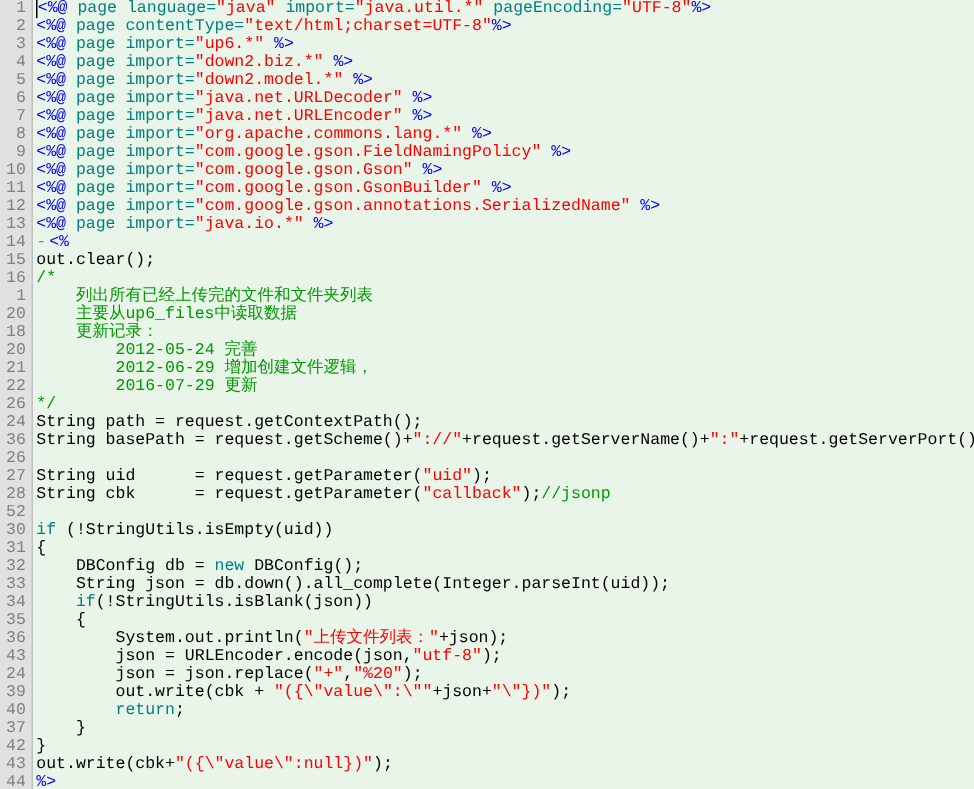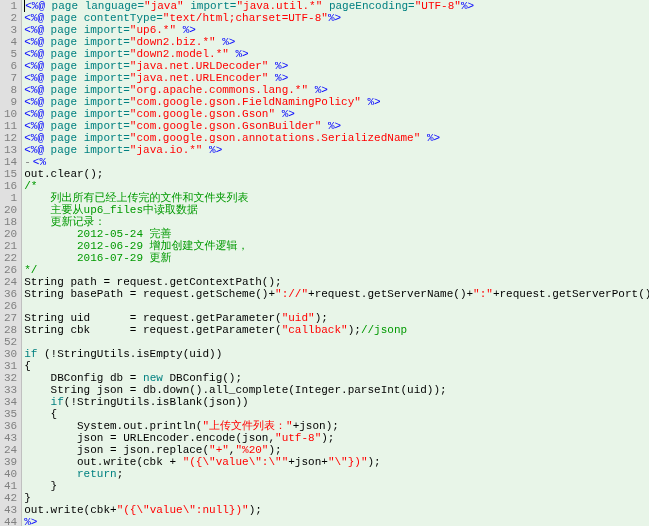--- a/index.html
+++ b/index.html
@@ -54,19 +54,19 @@
       <div>31</div>
       <div>32</div>
       <div>33</div>
       <div>34</div>
       <div>35</div>
       <div>36</div>
       <div>43</div>
       <div>24</div>
       <div>39</div>
       <div>40</div>
-      <div>41</div>
+      <div>37</div>
       <div>42</div>
       <div>43</div>
       <div>44</div>
     </div>
   <div class="code" id="code"><div><span class="tag cur">&lt;%@ </span><span class="keyword">page </span><span class="attr">language=</span><span class="str">"java"</span><span class="attr"> import=</span><span class="str">"java.util.*"</span><span class="attr"> pageEncoding=</span><span class="str">"UTF-8"</span><span class="tag">%&gt;</span></div><div><span class="tag">&lt;%@ </span><span class="keyword">page </span><span class="attr">contentType=</span><span class="str">"text/html;charset=UTF-8"</span><span class="tag">%&gt;</span></div><div><span class="tag">&lt;%@ </span><span class="keyword">page </span><span class="attr">import=</span><span class="str">"up6.*"</span><span class="tag"> %&gt;</span></div><div><span class="tag">&lt;%@ </span><span class="keyword">page </span><span class="attr">import=</span><span class="str">"down2.biz.*"</span><span class="tag"> %&gt;</span></div><div><span class="tag">&lt;%@ </span><span class="keyword">page </span><span class="attr">import=</span><span class="str">"down2.model.*"</span><span class="tag"> %&gt;</span></div><div><span class="tag">&lt;%@ </span><span class="keyword">page </span><span class="attr">import=</span><span class="str">"java.net.URLDecoder"</span><span class="tag"> %&gt;</span></div><div><span class="tag">&lt;%@ </span><span class="keyword">page </span><span class="attr">import=</span><span class="str">"java.net.URLEncoder"</span><span class="tag"> %&gt;</span></div><div><span class="tag">&lt;%@ </span><span class="keyword">page </span><span class="attr">import=</span><span class="str">"org.apache.commons.lang.*"</span><span class="tag"> %&gt;</span></div><div><span class="tag">&lt;%@ </span><span class="keyword">page </span><span class="attr">import=</span><span class="str">"com.google.gson.FieldNamingPolicy"</span><span class="tag"> %&gt;</span></div><div><span class="tag">&lt;%@ </span><span class="keyword">page </span><span class="attr">import=</span><span class="str">"com.google.gson.Gson"</span><span class="tag"> %&gt;</span></div><div><span class="tag">&lt;%@ </span><span class="keyword">page </span><span class="attr">import=</span><span class="str">"com.google.gson.GsonBuilder"</span><span class="tag"> %&gt;</span></div><div><span class="tag">&lt;%@ </span><span class="keyword">page </span><span class="attr">import=</span><span class="str">"com.google.gson.annotations.SerializedName"</span><span class="tag"> %&gt;</span></div><div><span class="tag">&lt;%@ </span><span class="keyword">page </span><span class="attr">import=</span><span class="str">"java.io.*"</span><span class="tag"> %&gt;</span></div><div><span style="color: rgb(128, 128, 128); margin-right: 2px;">-</span><span class="tag">&lt;%</span></div><div><span class="text">out.clear();</span></div><div><span class="comment">/*</span></div><div><span class="comment">    列出所有已经上传完的文件和文件夹列表</span></div><div><span class="comment">    主要从up6_files中读取数据</span></div><div><span class="comment">    更新记录：</span></div><div><span class="comment">        2012-05-24 完善</span></div><div><span class="comment">        2012-06-29 增加创建文件逻辑，</span></div><div><span class="comment">        2016-07-29 更新</span></div><div><span class="comment">*/</span></div><div><span class="text">String path = request.getContextPath();</span></div><div><span class="text">String basePath = request.getScheme()+</span><span class="str">"://"</span><span class="text">+request.getServerName()+</span><span class="str">":"</span><span class="text">+request.getServerPort()+path+</span></div><div><span class="text"></span></div><div><span class="text">String uid      = request.getParameter(</span><span class="str">"uid"</span><span class="text">);</span></div><div><span class="text">String cbk      = request.getParameter(</span><span class="str">"callback"</span><span class="text">);</span><span class="comment">//jsonp</span></div><div><span class="text"></span></div><div><span class="keyword">if</span><span class="text"> (!StringUtils.isEmpty(uid))</span></div><div><span class="text">{</span></div><div><span class="text">    DBConfig db = </span><span class="keyword">new</span><span class="text"> DBConfig();</span></div><div><span class="text">    String json = db.down().all_complete(Integer.parseInt(uid));</span></div><div><span class="text">    </span><span class="keyword">if</span><span class="text">(!StringUtils.isBlank(json))</span></div><div><span class="text">    {</span></div><div><span class="text">        System.out.println(</span><span class="str">"上传文件列表："</span><span class="text">+json);</span></div><div><span class="text">        json = URLEncoder.encode(json,</span><span class="str">"utf-8"</span><span class="text">);</span></div><div><span class="text">        json = json.replace(</span><span class="str">"+"</span><span class="text">,</span><span class="str">"%20"</span><span class="text">);</span></div><div><span class="text">        out.write(cbk + </span><span class="str">"({\"value\":\""</span><span class="text">+json+</span><span class="str">"\"})"</span><span class="text">);</span></div><div><span class="text">        </span><span class="keyword">return</span><span class="text">;</span></div><div><span class="text">    }</span></div><div><span class="text">}</span></div><div><span class="text">out.write(cbk+</span><span class="str">"({\"value\":null})"</span><span class="text">);</span></div><div><span class="tag">%&gt;</span></div></div>
 </div>
 
 </body></html>

